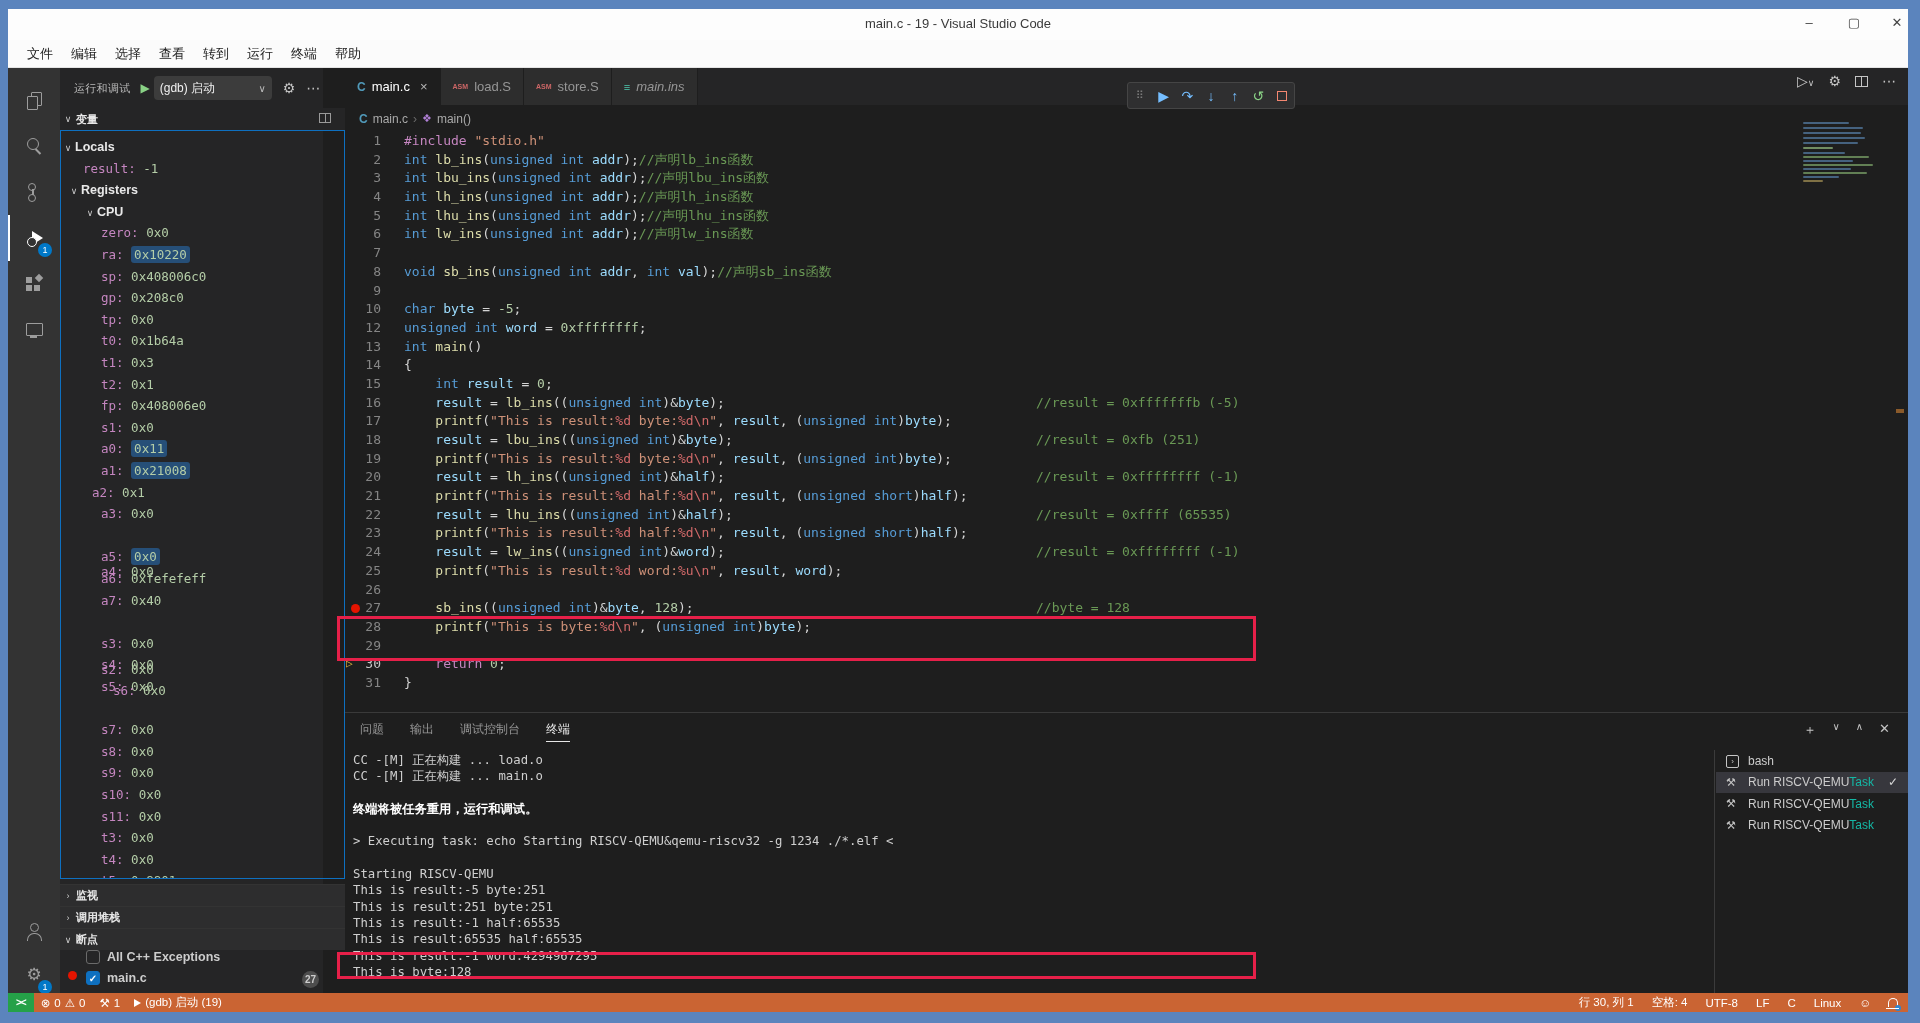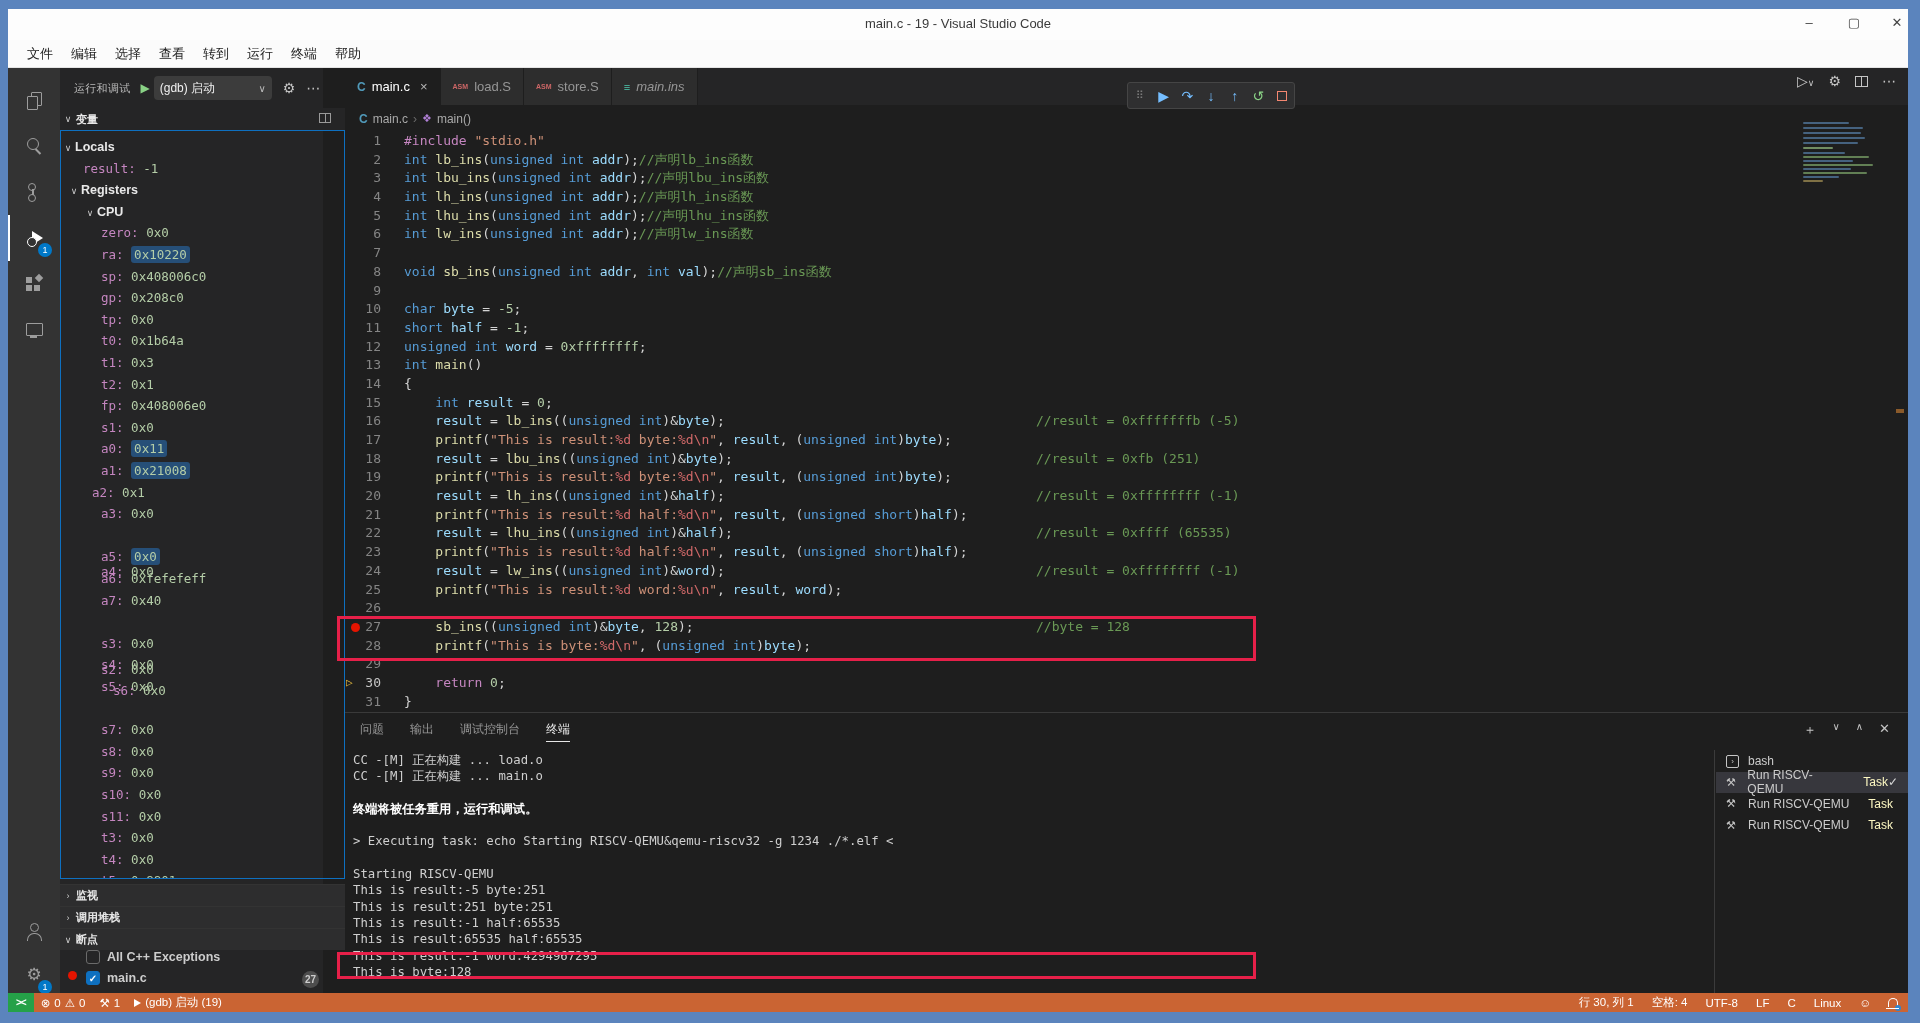--- a/index.html
+++ b/index.html
@@ -117,21 +117,21 @@
   #panel-actions { position:absolute; right:18px; top:8px; display:flex; gap:16px; color:#c5c5c5; font-size:13px; }
   #terminal { position:absolute; left:8px; top:39px; width:1360px; font-family:"DejaVu Sans Mono", monospace; font-size:12.3px; color:#cfcfcf; }
   .tl { height:16.3px; line-height:16.3px; white-space:pre; }
   .tl.bold { font-weight:bold; color:#ffffff; }
   #task-list { position:absolute; left:1371px; top:37px; width:192px; }
   #task-list-divider { position:absolute; left:1369px; top:37px; width:1px; height:244px; background:rgba(255,255,255,0.13); }
   .task-row { position:relative; height:21.5px; display:flex; align-items:center; font-size:12px; color:#cccccc; padding-left:10px; }
   .task-row.selected { background:#37373d; }
   .task-row .t-ic { width:16px; margin-right:6px; color:#c5c5c5; font-size:11px; }
   .bash-ic { display:inline-block; width:13px; height:13px; border:1px solid #c5c5c5; border-radius:2px; font-size:8px; line-height:12px; text-align:center; color:#c5c5c5; }
-  .task-row .t-meta { color:#fef9c3; margin-left:19px; }
+  .task-row .t-meta { color:#14b8a6; margin-left:0; }
   .task-row .t-check { margin-left:auto; margin-right:10px; color:#d4d4d4; }
 
   
   #statusbar { position:absolute; left:0; top:984px; width:1900px; height:19px; background:#ca6433; color:#ffffff; font-size:11.5px; display:flex; align-items:center; }
   .sb-item { display:flex; align-items:center; gap:4px; padding:0 7px; white-space:nowrap; }
   #sb-remote { background:#25a148; height:19px; display:flex; align-items:center; padding:0 8px; font-weight:bold; font-size:10px; letter-spacing:-1px; }
   #sb-right { margin-left:auto; display:flex; align-items:center; gap:4px; padding-right:10px; }
   .play-tri { display:inline-block; width:0; height:0; border-left:7px solid #fff; border-top:4.5px solid transparent; border-bottom:4.5px solid transparent; }
   .bell { position:relative; width:10px; height:9px; border:1.3px solid #fff; border-bottom:none; border-radius:5px 5px 0 0; margin-left:6px; }
   .bell::after { content:""; position:absolute; left:-3px; bottom:-2px; width:13px; height:1.5px; background:#fff; }
@@ -328,21 +328,20 @@
         <div class="cl"><span class="ln">1</span><span class="ct"><span class="tok-p">#include</span><span class="tok-o"> </span><span class="tok-s">"stdio.h"</span></span></div>
         <div class="cl"><span class="ln">2</span><span class="ct"><span class="tok-k">int</span><span class="tok-o"> </span><span class="tok-f">lb_ins</span><span class="tok-o">(</span><span class="tok-k">unsigned</span><span class="tok-o"> </span><span class="tok-k">int</span><span class="tok-o"> </span><span class="tok-v">addr</span><span class="tok-o">);</span><span class="tok-c">//声明lb_ins函数</span></span></div>
         <div class="cl"><span class="ln">3</span><span class="ct"><span class="tok-k">int</span><span class="tok-o"> </span><span class="tok-f">lbu_ins</span><span class="tok-o">(</span><span class="tok-k">unsigned</span><span class="tok-o"> </span><span class="tok-k">int</span><span class="tok-o"> </span><span class="tok-v">addr</span><span class="tok-o">);</span><span class="tok-c">//声明lbu_ins函数</span></span></div>
         <div class="cl"><span class="ln">4</span><span class="ct"><span class="tok-k">int</span><span class="tok-o"> </span><span class="tok-f">lh_ins</span><span class="tok-o">(</span><span class="tok-k">unsigned</span><span class="tok-o"> </span><span class="tok-k">int</span><span class="tok-o"> </span><span class="tok-v">addr</span><span class="tok-o">);</span><span class="tok-c">//声明lh_ins函数</span></span></div>
         <div class="cl"><span class="ln">5</span><span class="ct"><span class="tok-k">int</span><span class="tok-o"> </span><span class="tok-f">lhu_ins</span><span class="tok-o">(</span><span class="tok-k">unsigned</span><span class="tok-o"> </span><span class="tok-k">int</span><span class="tok-o"> </span><span class="tok-v">addr</span><span class="tok-o">);</span><span class="tok-c">//声明lhu_ins函数</span></span></div>
         <div class="cl"><span class="ln">6</span><span class="ct"><span class="tok-k">int</span><span class="tok-o"> </span><span class="tok-f">lw_ins</span><span class="tok-o">(</span><span class="tok-k">unsigned</span><span class="tok-o"> </span><span class="tok-k">int</span><span class="tok-o"> </span><span class="tok-v">addr</span><span class="tok-o">);</span><span class="tok-c">//声明lw_ins函数</span></span></div>
         <div class="cl"><span class="ln">7</span><span class="ct"></span></div>
         <div class="cl"><span class="ln">8</span><span class="ct"><span class="tok-k">void</span><span class="tok-o"> </span><span class="tok-f">sb_ins</span><span class="tok-o">(</span><span class="tok-k">unsigned</span><span class="tok-o"> </span><span class="tok-k">int</span><span class="tok-o"> </span><span class="tok-v">addr</span><span class="tok-o">, </span><span class="tok-k">int</span><span class="tok-o"> </span><span class="tok-v">val</span><span class="tok-o">);</span><span class="tok-c">//声明sb_ins函数</span></span></div>
         <div class="cl"><span class="ln">9</span><span class="ct"></span></div>
         <div class="cl"><span class="ln">10</span><span class="ct"><span class="tok-k">char</span><span class="tok-o"> </span><span class="tok-v">byte</span><span class="tok-o"> = </span><span class="tok-n">-5</span><span class="tok-o">;</span></span></div>
-        <div class="cl"><span class="ln">11</span><span class="ct"><span class="tok-k">short</span><span class="tok-o"> </span><span class="tok-v">half</span><span class="tok-o"> = </span><span class="tok-n">-1</span><span class="tok-o">;</span></span></div>
         <div class="cl"><span class="ln">12</span><span class="ct"><span class="tok-k">unsigned</span><span class="tok-o"> </span><span class="tok-k">int</span><span class="tok-o"> </span><span class="tok-v">word</span><span class="tok-o"> = </span><span class="tok-n">0xffffffff</span><span class="tok-o">;</span></span></div>
         <div class="cl"><span class="ln">13</span><span class="ct"><span class="tok-k">int</span><span class="tok-o"> </span><span class="tok-f">main</span><span class="tok-o">()</span></span></div>
         <div class="cl"><span class="ln">14</span><span class="ct"><span class="tok-o">{</span></span></div>
         <div class="cl"><span class="ln">15</span><span class="ct"><span class="tok-o">    </span><span class="tok-k">int</span><span class="tok-o"> </span><span class="tok-v">result</span><span class="tok-o"> = </span><span class="tok-n">0</span><span class="tok-o">;</span></span></div>
         <div class="cl"><span class="ln">16</span><span class="ct"><span class="tok-o">    </span><span class="tok-v">result</span><span class="tok-o"> = </span><span class="tok-f">lb_ins</span><span class="tok-o">((</span><span class="tok-k">unsigned</span><span class="tok-o"> </span><span class="tok-k">int</span><span class="tok-o">)&amp;</span><span class="tok-v">byte</span><span class="tok-o">);</span></span><span class="tail">//result = 0xfffffffb (-5)</span></div>
         <div class="cl"><span class="ln">17</span><span class="ct"><span class="tok-o">    </span><span class="tok-f">printf</span><span class="tok-o">(</span><span class="tok-s">"This is result:</span><span class="tok-e">%d</span><span class="tok-s"> byte:</span><span class="tok-e">%d</span><span class="tok-e">\n</span><span class="tok-s">"</span><span class="tok-o">, </span><span class="tok-v">result</span><span class="tok-o">, (</span><span class="tok-k">unsigned</span><span class="tok-o"> </span><span class="tok-k">int</span><span class="tok-o">)</span><span class="tok-v">byte</span><span class="tok-o">);</span></span></div>
         <div class="cl"><span class="ln">18</span><span class="ct"><span class="tok-o">    </span><span class="tok-v">result</span><span class="tok-o"> = </span><span class="tok-f">lbu_ins</span><span class="tok-o">((</span><span class="tok-k">unsigned</span><span class="tok-o"> </span><span class="tok-k">int</span><span class="tok-o">)&amp;</span><span class="tok-v">byte</span><span class="tok-o">);</span></span><span class="tail">//result = 0xfb (251)</span></div>
         <div class="cl"><span class="ln">19</span><span class="ct"><span class="tok-o">    </span><span class="tok-f">printf</span><span class="tok-o">(</span><span class="tok-s">"This is result:</span><span class="tok-e">%d</span><span class="tok-s"> byte:</span><span class="tok-e">%d</span><span class="tok-e">\n</span><span class="tok-s">"</span><span class="tok-o">, </span><span class="tok-v">result</span><span class="tok-o">, (</span><span class="tok-k">unsigned</span><span class="tok-o"> </span><span class="tok-k">int</span><span class="tok-o">)</span><span class="tok-v">byte</span><span class="tok-o">);</span></span></div>
         <div class="cl"><span class="ln">20</span><span class="ct"><span class="tok-o">    </span><span class="tok-v">result</span><span class="tok-o"> = </span><span class="tok-f">lh_ins</span><span class="tok-o">((</span><span class="tok-k">unsigned</span><span class="tok-o"> </span><span class="tok-k">int</span><span class="tok-o">)&amp;</span><span class="tok-v">half</span><span class="tok-o">);</span></span><span class="tail">//result = 0xffffffff (-1)</span></div>
         <div class="cl"><span class="ln">21</span><span class="ct"><span class="tok-o">    </span><span class="tok-f">printf</span><span class="tok-o">(</span><span class="tok-s">"This is result:</span><span class="tok-e">%d</span><span class="tok-s"> half:</span><span class="tok-e">%d</span><span class="tok-e">\n</span><span class="tok-s">"</span><span class="tok-o">, </span><span class="tok-v">result</span><span class="tok-o">, (</span><span class="tok-k">unsigned</span><span class="tok-o"> </span><span class="tok-k">short</span><span class="tok-o">)</span><span class="tok-v">half</span><span class="tok-o">);</span></span></div>

